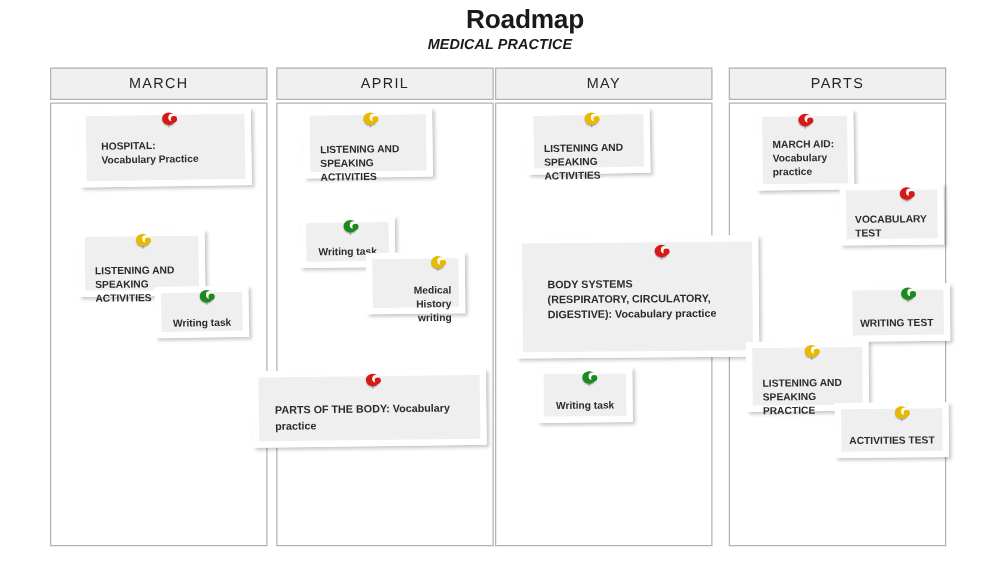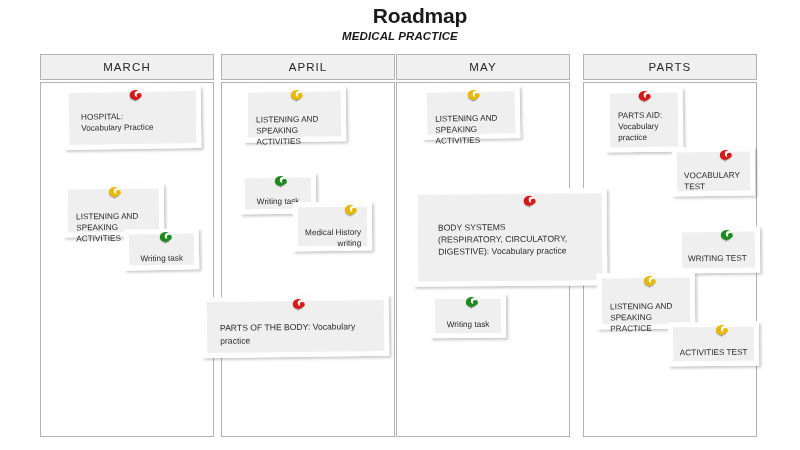--- a/index.html
+++ b/index.html
@@ -85,20 +85,21 @@
     background: #ffffff;
   }
 
   
   #cards-layer {
     position: absolute;
     left: 0;
     top: 0;
     width: 718px;
     height: 320px;
+    font-weight: bold;
   }
   .card {
     position: absolute;
     box-sizing: border-box;
     background: #ffffff;
     border: 1px solid #ffffff;
     padding: 4px;
     box-shadow: 2px 2px 3px rgba(0,0,0,0.22);
   }
   .card-inner {
@@ -330,21 +331,21 @@
     </div>
 
     <div class="card" style="left:565px; top:34px; width:78px; height:64px; transform:rotate(-0.8deg);">
       <div class="card-inner">
         <span class="pin pin-red" style="left:28px; top:-2px;">
           <span class="stem"></span>
             <span class="dot"></span>
             <span class="gloss"></span>
             <span class="gloss2"></span>
         </span>
-        <div class="card-text" style="padding-top:14px; padding-left:2px;">PARTS AID:
+        <div class="card-text" style="padding-top:14px; padding-left:2px;">MARCH AID:
 Vocabulary
 practice</div>
       </div>
     </div>
 
     <div class="card" style="left:632px; top:93px; width:83px; height:49px; transform:rotate(-0.6deg);">
       <div class="card-inner">
         <span class="pin pin-red" style="left:42px; top:-2px;">
           <span class="stem"></span>
             <span class="dot"></span>

